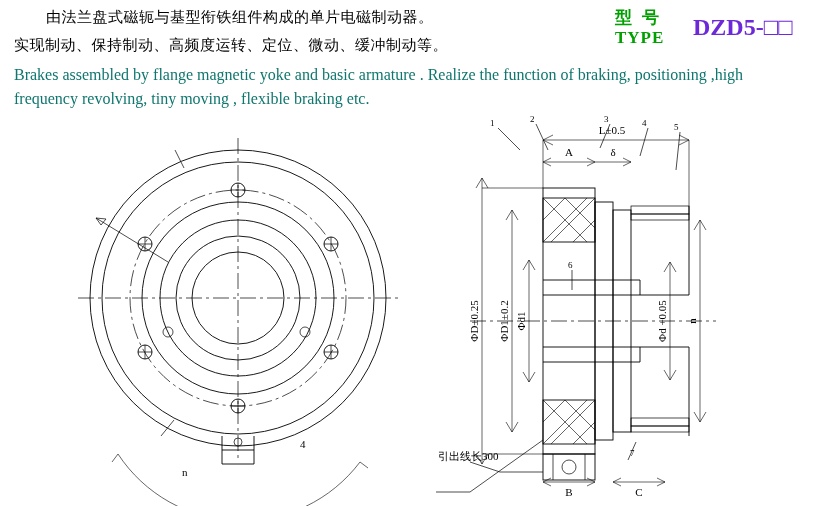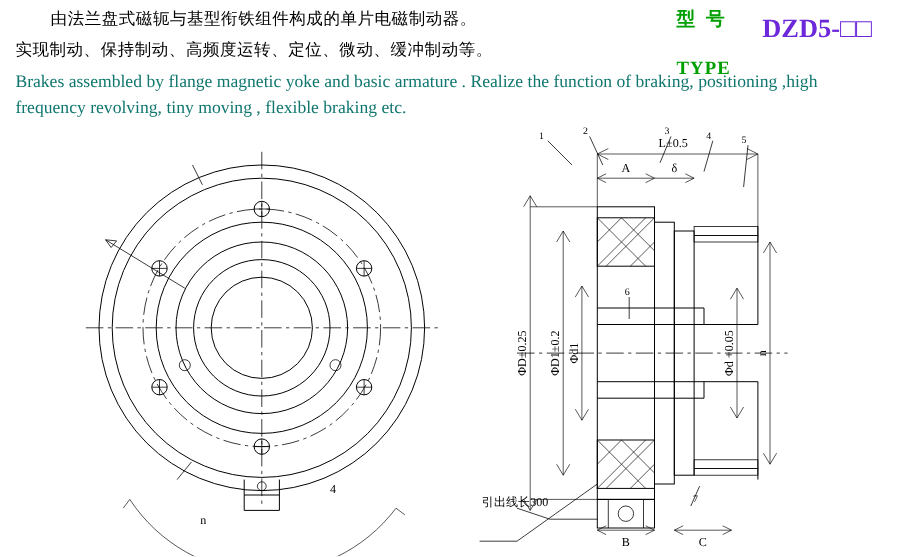--- a/index.html
+++ b/index.html
@@ -58,21 +58,20 @@
   #type-en {
     position: absolute;
     left: 0px;
     top: 24px;
     font-family: "Liberation Serif", serif;
     font-weight: bold;
     font-size: 17px;
     letter-spacing: 1px;
     color: #00a000;
     white-space: nowrap;
-    margin-top: 24px;
   }
   #model-code {
     position: absolute;
     left: 78px;
     top: 10px;
     font-family: "Liberation Serif", serif;
     font-weight: bold;
     font-size: 24px;
     letter-spacing: 0px;
     color: #6d28d9;

